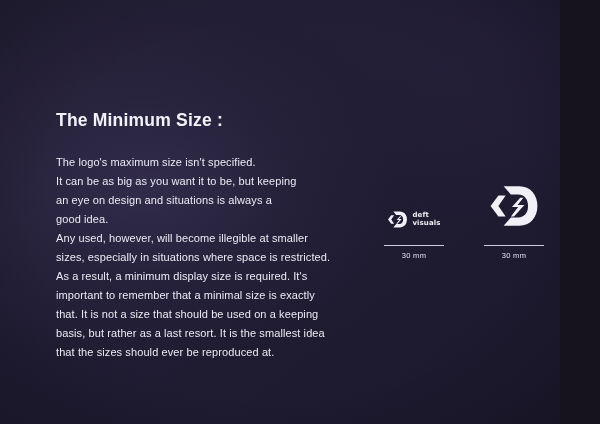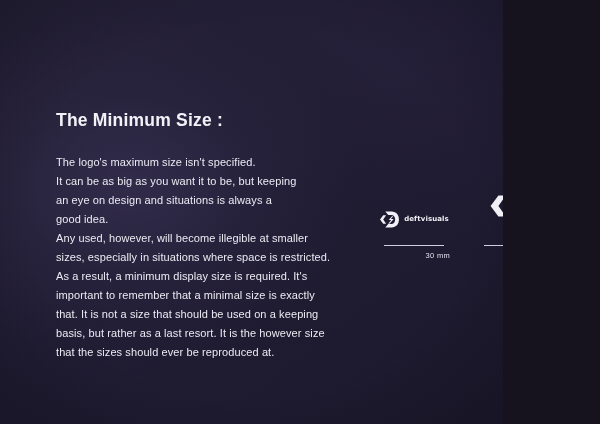--- a/index.html
+++ b/index.html
@@ -3,29 +3,28 @@
 <meta charset="utf-8">
 <title>The Minimum Size</title>
 <style>
   html, body {
     margin: 0;
     padding: 0;
     background: #16131f;
   }
   .page {
     position: relative;
-    width: 480px;
+    width: 560px;
     height: 424px;
     overflow: hidden;
     background:
       radial-gradient(ellipse 62% 58% at 26% 44%, rgba(62,55,92,0.55) 0%, rgba(52,46,78,0.30) 38%, rgba(33,29,51,0.0) 72%),
       radial-gradient(ellipse 70% 70% at 86% 10%, rgba(46,40,72,0.35) 0%, rgba(33,29,51,0.0) 60%),
       linear-gradient(142deg, #262138 0%, #221e35 30%, #1f1b31 62%, #1c192d 100%);
     font-family: "Liberation Sans", "DejaVu Sans", sans-serif;
-    padding-left: 23px;
     -webkit-font-smoothing: antialiased;
   }
   
   .page::after {
     content: "";
     position: absolute;
     inset: 0;
     pointer-events: none;
     background:
       radial-gradient(ellipse 85% 85% at 50% 50%, rgba(0,0,0,0) 52%, rgba(10,8,18,0.45) 100%);
@@ -97,37 +96,38 @@
 
   .mark {
     display: block;
     flex: 0 0 auto;
   }
   .mark-small { width: 21px; height: 21px; }
   .mark-large { width: 52px; height: 52px; }
 
   .wordmark {
     display: flex;
+    flex-direction: column;
     justify-content: flex-start;
     line-height: 1.02;
   }
   .wordmark-line {
     font-size: 7px;
     font-weight: 700;
     color: #eeecf4;
     letter-spacing: 0.1px;
     font-family: "DejaVu Sans", "Liberation Sans", sans-serif;
   }
 
   .measure {
     position: absolute;
     left: 0;
     right: 0;
     bottom: 0;
-    text-align: right;
+    text-align: center;
   }
   .measure-rule {
     width: 60px;
     height: 1px;
     margin: 0 auto 5px auto;
     background: #cfccdd;
   }
   .measure-label {
     font-size: 7.5px;
     font-weight: 400;
@@ -147,21 +147,21 @@
       <div class="body-copy">
         <div class="body-line">The logo's maximum size isn't specified.</div>
         <div class="body-line">It can be as big as you want it to be, but keeping</div>
         <div class="body-line">an eye on design and situations is always a</div>
         <div class="body-line">good idea.</div>
         <div class="body-line">Any used, however, will become illegible at smaller</div>
         <div class="body-line">sizes, especially in situations where space is restricted.</div>
         <div class="body-line">As a result, a minimum display size is required. It's</div>
         <div class="body-line">important to remember that a minimal size is exactly</div>
         <div class="body-line">that. It is not a size that should be used on a keeping</div>
-        <div class="body-line">basis, but rather as a last resort. It is the however size</div>
+        <div class="body-line">basis, but rather as a last resort. It is the smallest idea</div>
         <div class="body-line">that the sizes should ever be reproduced at.</div>
       </div>
     </div>
 
     <div class="specimens">
 
       <div class="specimen specimen-small">
         <div class="specimen-logo">
           <svg class="mark mark-small" viewBox="0 0 100 100">
             <g fill="#f2f0f7">

